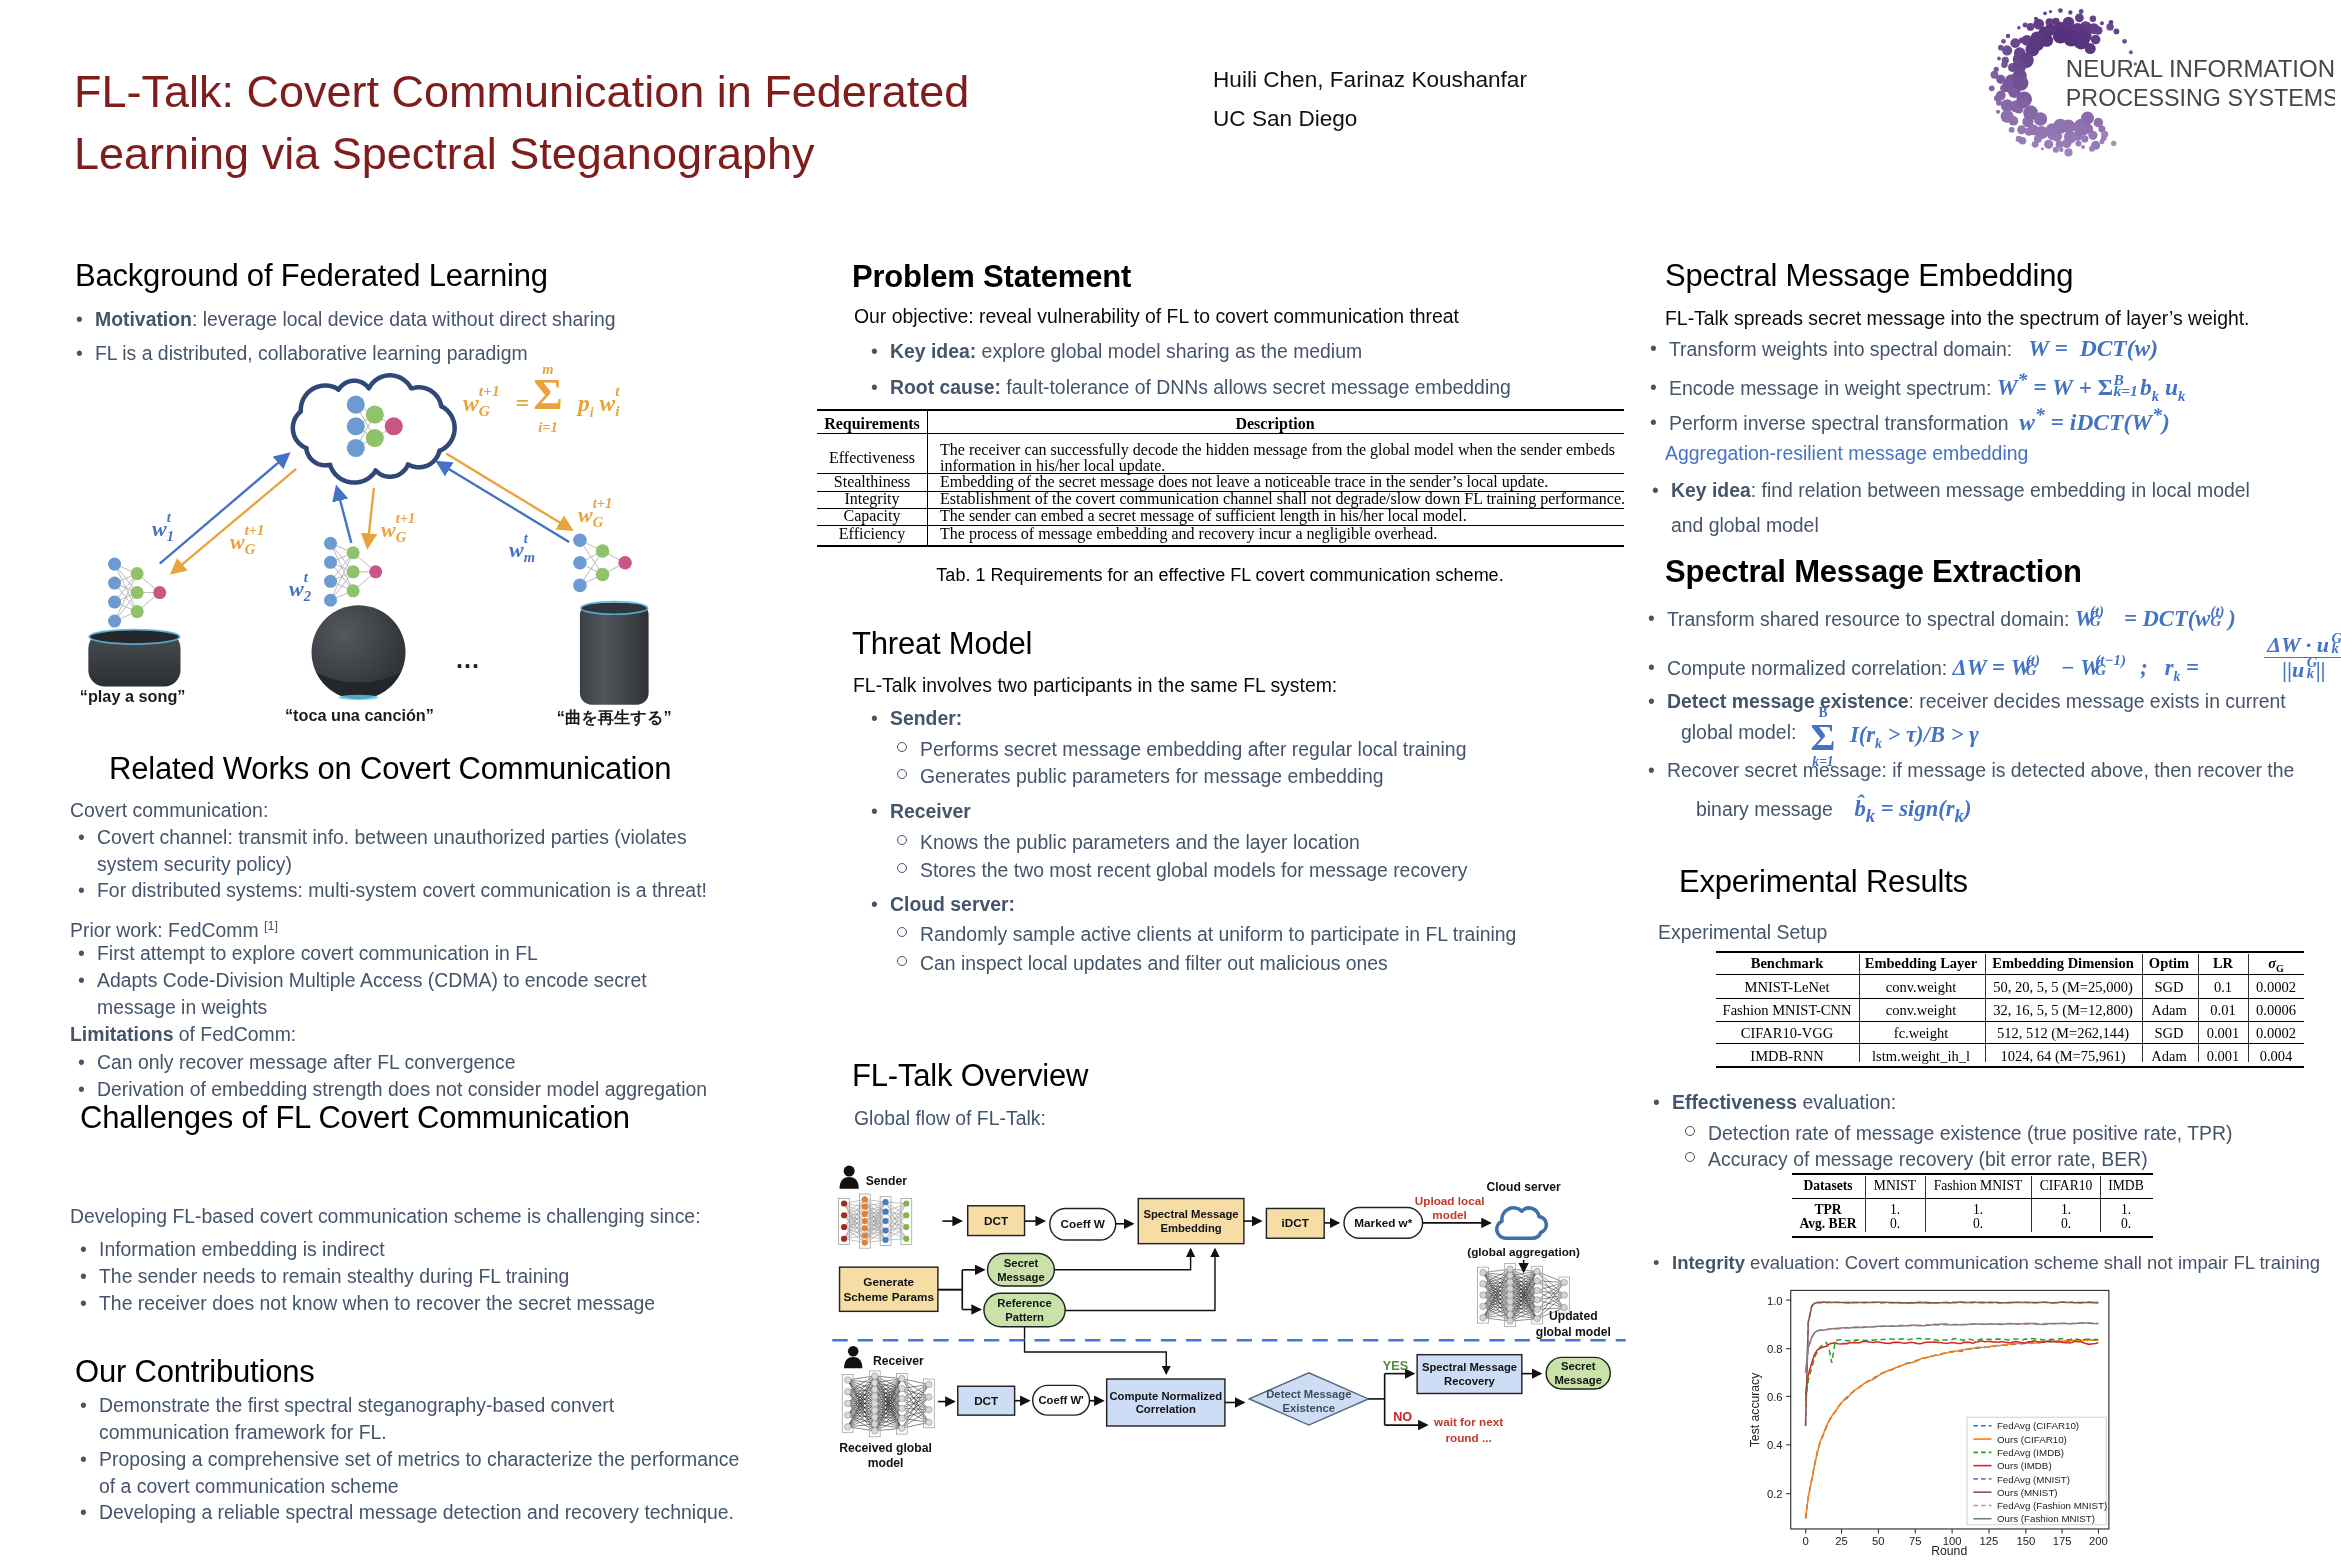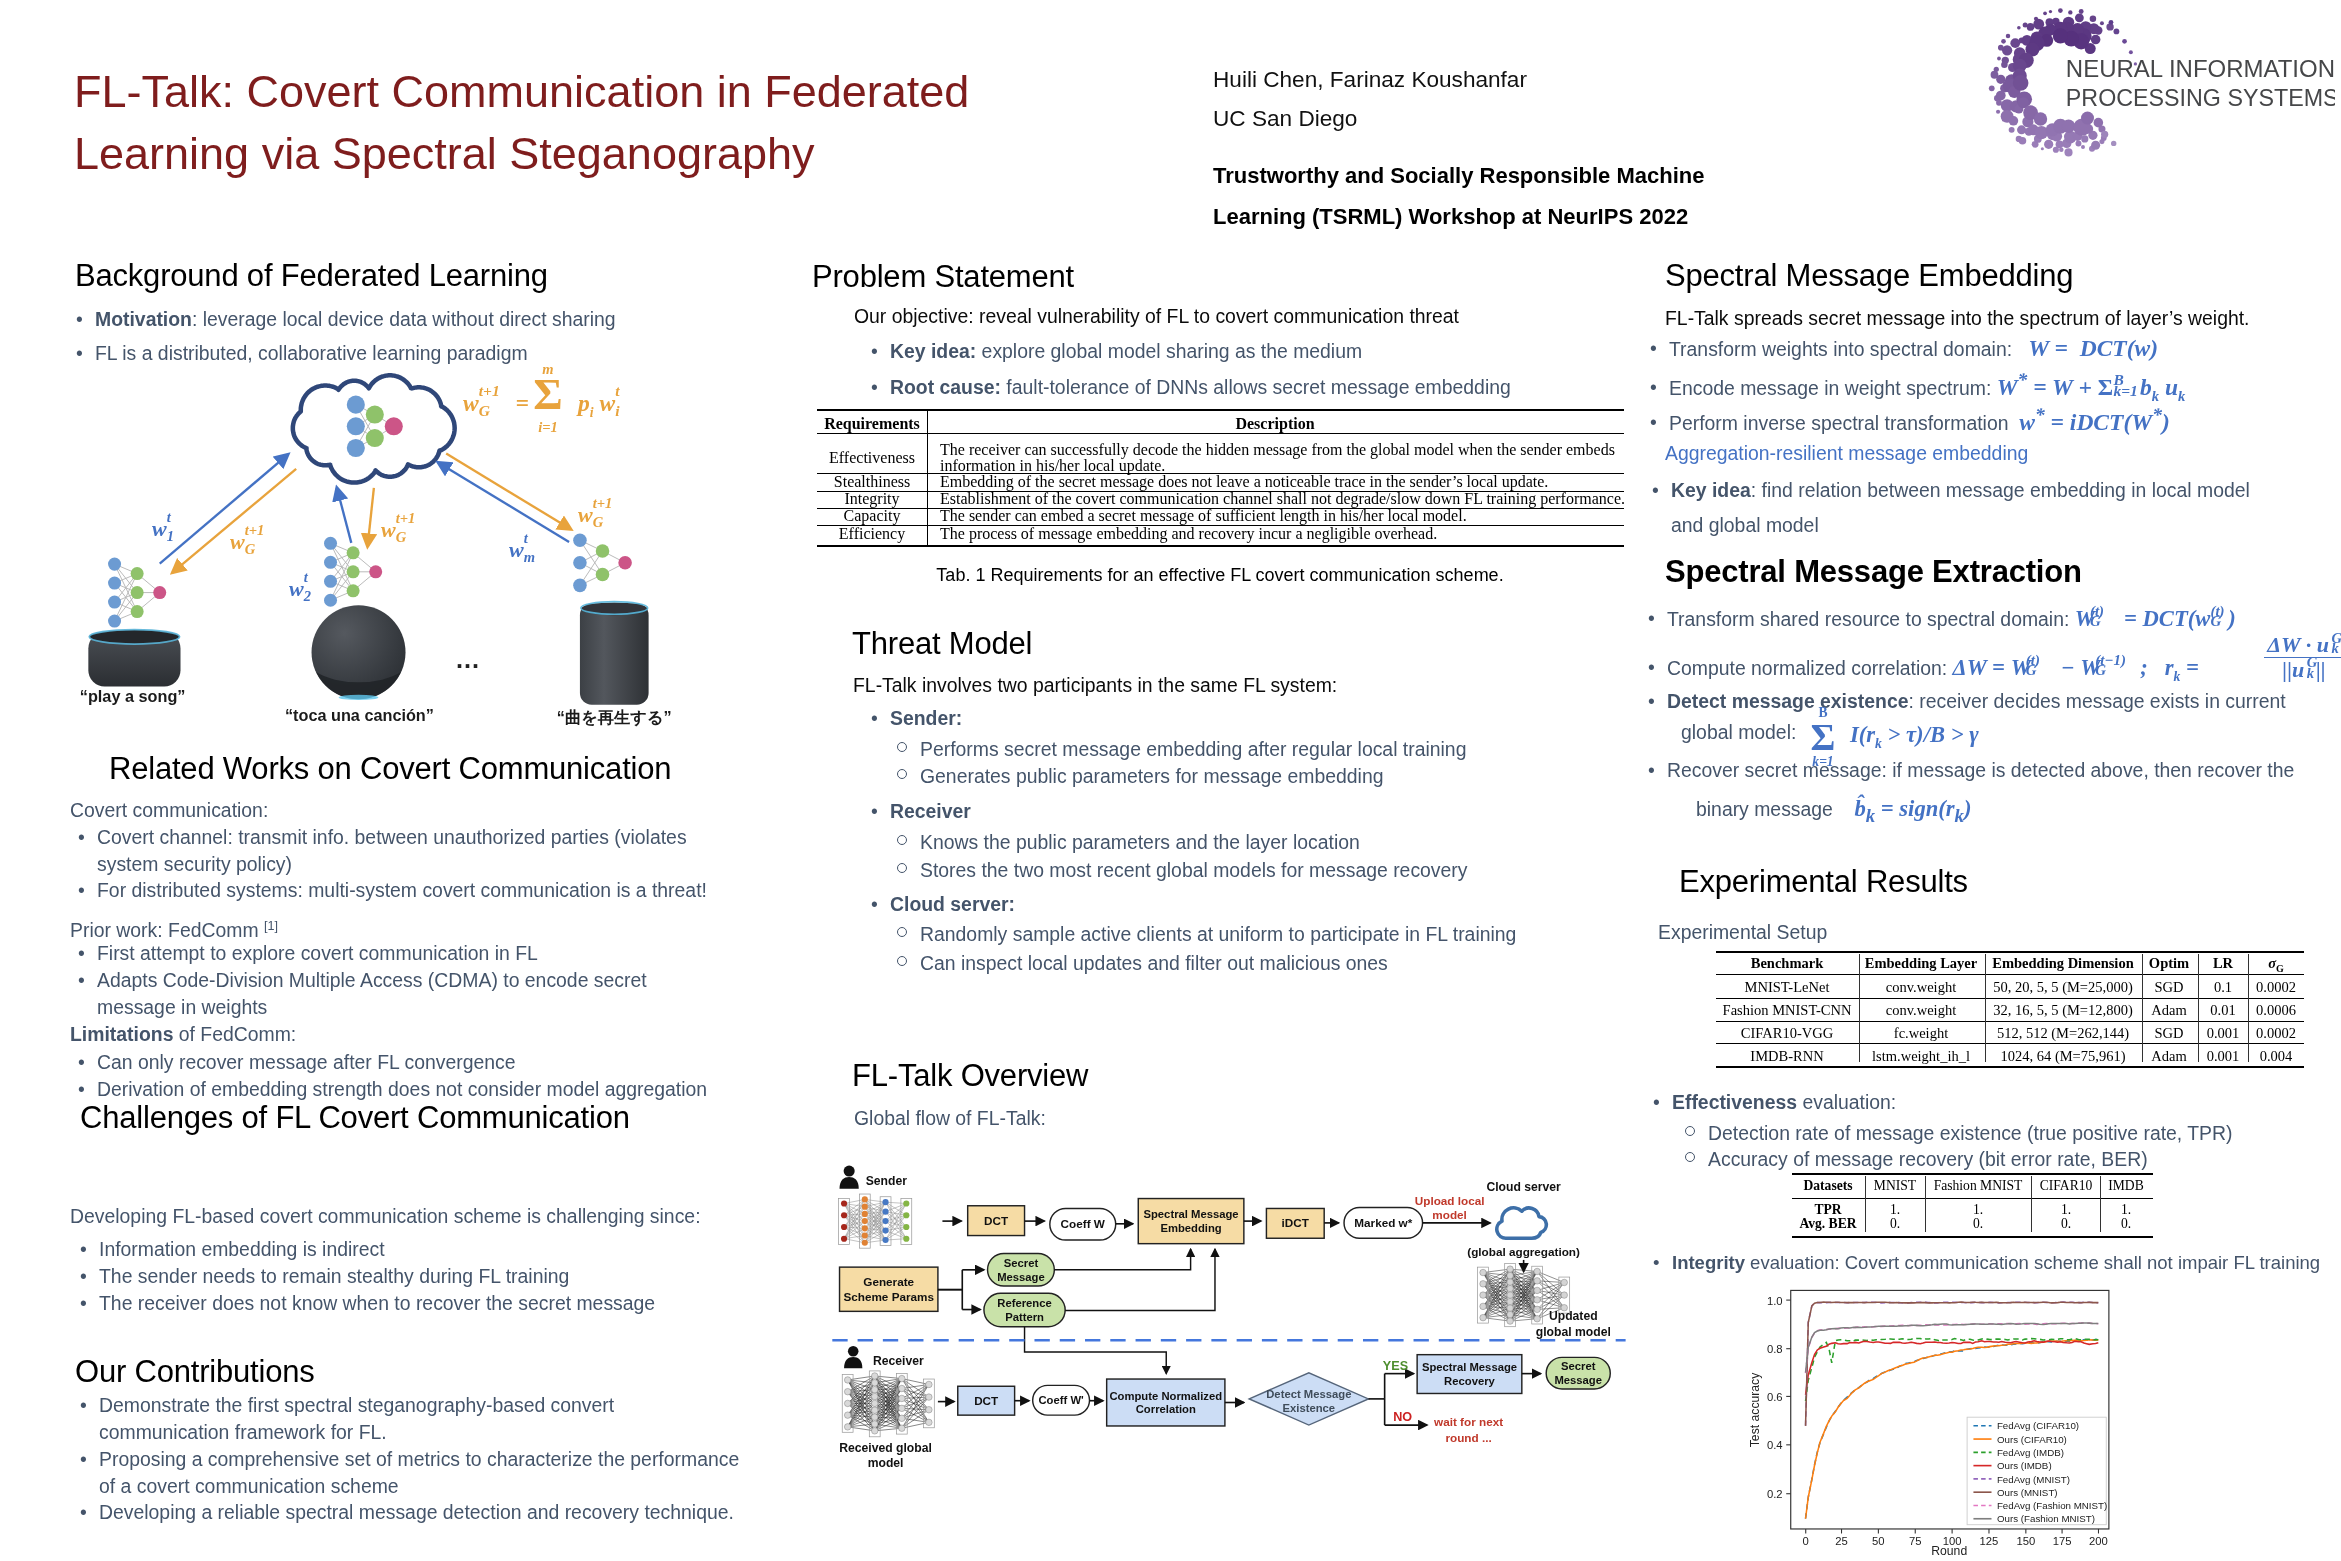--- a/index.html
+++ b/index.html
@@ -23,21 +23,20 @@
 .rule{position:absolute;background:#000;}
 svg text{font-family:"Liberation Sans",sans-serif;}
 </style>
 </head>
 <body>
 <div id="poster">
 
 <div class="abs" style="left:74px;top:61px;font-size:45px;line-height:62px;color:#7f1d1d;">FL-Talk: Covert Communication in Federated<br>Learning via Spectral Steganography</div>
 <div class="abs" style="left:1213px;top:67px;font-size:22.6px;color:#111;">Huili Chen, Farinaz Koushanfar</div>
 <div class="abs" style="left:1213px;top:106px;font-size:22.6px;color:#111;">UC San Diego</div>
-<div class="abs b" style="left:1213px;top:155px;font-size:22px;line-height:41px;color:#000;">Trustworthy and Socially Responsible Machine<br>Learning (TSRML) Workshop at NeurIPS 2022</div>
 
 <svg class="abs" style="left:1784px;top:4.5px;" width="551" height="163" viewBox="1975 5 610 180">
 <circle cx="2336" cy="29" r="4.1" fill="#6c4a90"></circle>
       <circle cx="2327" cy="25" r="2.2" fill="#68468d"></circle>
       <circle cx="2317" cy="20" r="3.6" fill="#67448b"></circle>
       <circle cx="2304" cy="12" r="2.7" fill="#66438b"></circle>
       <circle cx="2292" cy="13" r="2.4" fill="#644189"></circle>
       <circle cx="2281" cy="11" r="2.6" fill="#65428a"></circle>
       <circle cx="2270" cy="12" r="1.8" fill="#65428a"></circle>
       <circle cx="2264" cy="14" r="2.1" fill="#65428a"></circle>
@@ -306,21 +305,21 @@
 <div class="t" style="left:70px;top:1203px;">Developing FL-based covert communication scheme is challenging since:</div>
 <div class="li" style="left:99px;top:1236px;"><span class="dot">•</span>Information embedding is indirect</div>
 <div class="li" style="left:99px;top:1263px;"><span class="dot">•</span>The sender needs to remain stealthy during FL training</div>
 <div class="li" style="left:99px;top:1290px;"><span class="dot">•</span>The receiver does not know when to recover the secret message</div>
 
 <div class="h" style="left:75px;top:1354px;">Our Contributions</div>
 <div class="li" style="left:99px;top:1392px;"><span class="dot">•</span>Demonstrate the first spectral steganography-based convert<br>communication framework for FL.</div>
 <div class="li" style="left:99px;top:1446px;"><span class="dot">•</span>Proposing a comprehensive set of metrics to characterize the performance<br>of a covert communication scheme</div>
 <div class="li" style="left:99px;top:1499px;"><span class="dot">•</span>Developing a reliable spectral message detection and recovery technique.</div>
 
-<div class="h" style="left:812px;top:259px;">Problem Statement</div>
+<div class="h" style="left:852px;top:259px;font-weight:bold;">Problem Statement</div>
 <div class="t blk" style="left:854px;top:303px;">Our objective: reveal vulnerability of FL to covert communication threat</div>
 <div class="li" style="left:890px;top:338px;"><span class="dot">•</span><span class="b">Key idea:</span> explore global model sharing as the medium</div>
 <div class="li" style="left:890px;top:374px;"><span class="dot">•</span><span class="b">Root cause:</span> fault-tolerance of DNNs allows secret message embedding</div>
 
 <div class="rule" style="left:817px;top:409px;width:807px;height:2px;"></div>
     <div class="rule" style="left:817px;top:433px;width:807px;height:1.1px;"></div>
     <div class="rule" style="left:817px;top:473px;width:807px;height:1.1px;"></div>
     <div class="rule" style="left:817px;top:491px;width:807px;height:1.1px;"></div>
     <div class="rule" style="left:817px;top:508px;width:807px;height:1.1px;"></div>
     <div class="rule" style="left:817px;top:525px;width:807px;height:1.1px;"></div>

